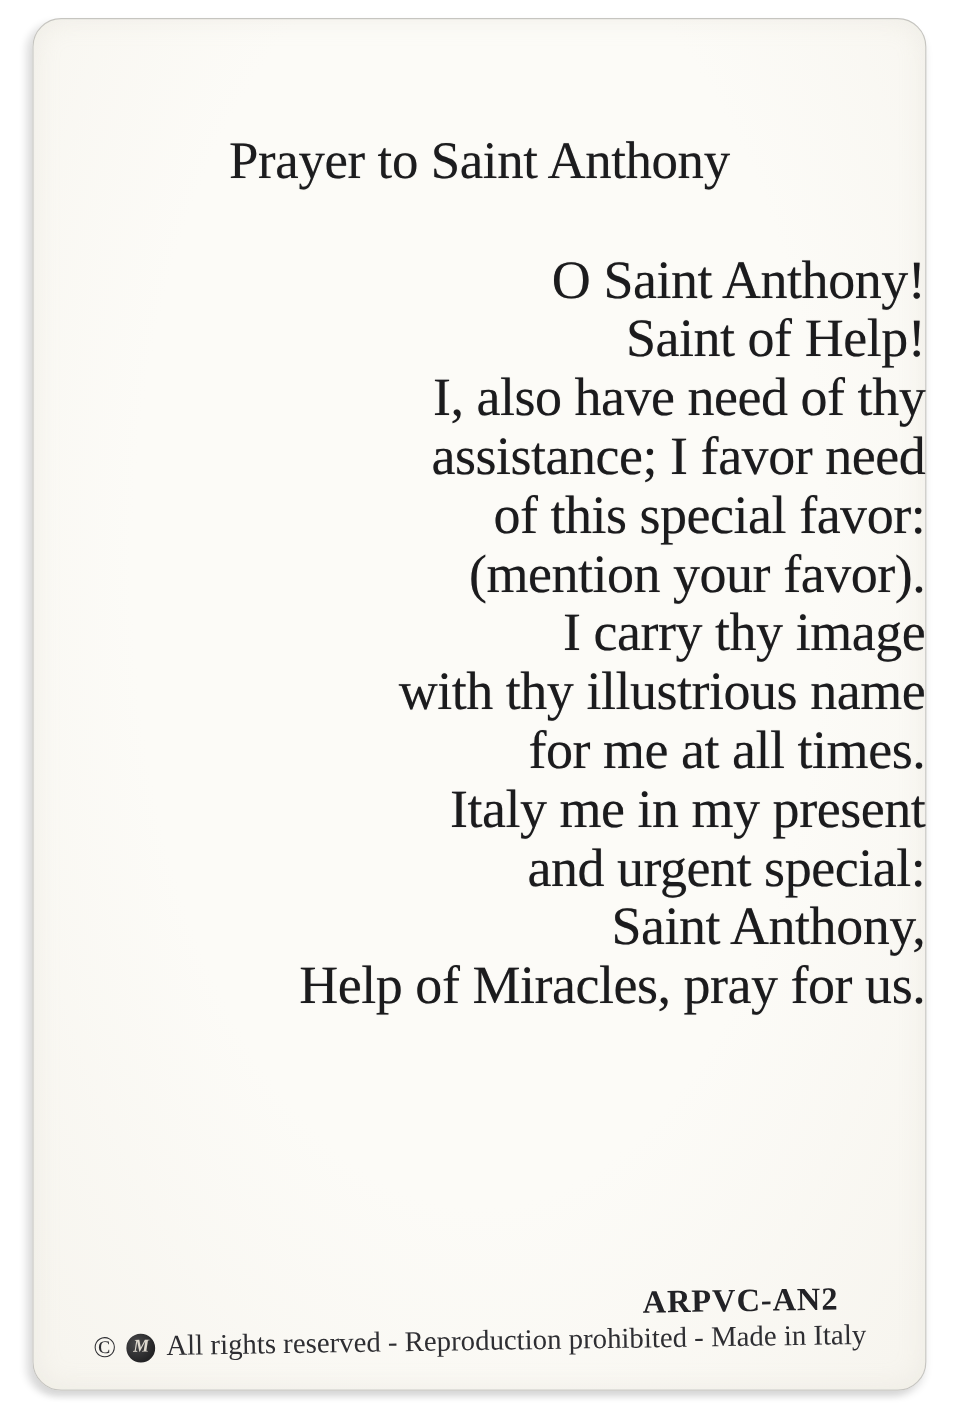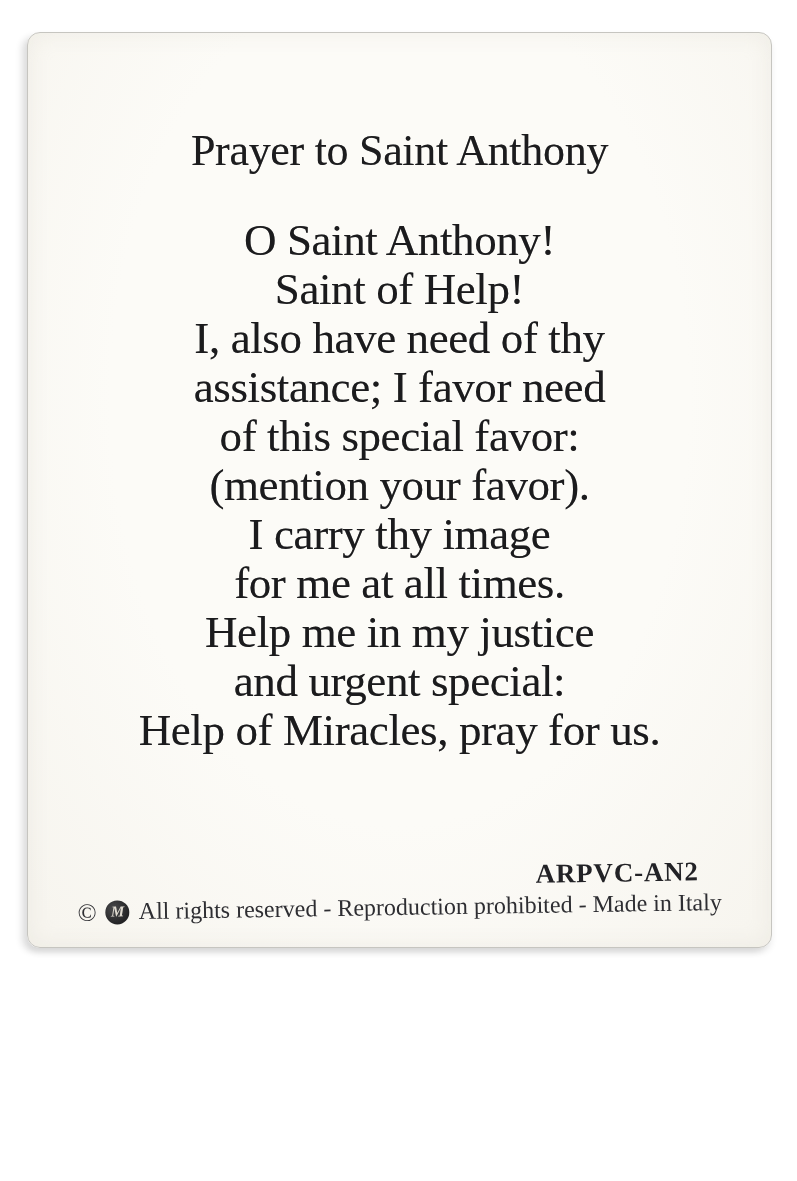--- a/index.html
+++ b/index.html
@@ -13,44 +13,44 @@
   }
   .page {
     position: relative;
     width: 797px;
     height: 1181px;
     background: #ffffff;
   }
   .card {
     position: absolute;
     left: 27px;
-    top: 32px;
+    top: 15px;
     width: 745px;
-    height: 916px;
-    border-radius: 13px;
+    height: 1144px;
+    border-radius: 24px;
     background: radial-gradient(ellipse at 50% 40%, #fcfbf7 55%, #f7f5ef 95%);
     border: 1px solid #c6c5c0;
     box-shadow: -6px 4px 6px rgba(0,0,0,0.10),
                 0 5px 6px rgba(0,0,0,0.07),
                 inset 0 0 22px rgba(205,200,185,0.22);
     box-sizing: border-box;
   }
   .title {
     margin: 0;
     padding-top: 92px;
     text-align: center;
     font-size: 44px;
     font-weight: normal;
     color: #1c1c1e;
     letter-spacing: -0.3px;
     text-shadow: 0 0 0.6px rgba(25,25,30,0.5);
   }
   .prayer {
-    margin-top: 40px;
-    text-align: center;
+    margin-top: 50px;
+    text-align: right;
     font-size: 45px;
     line-height: 49px;
     color: #1b1b1d;
     letter-spacing: -0.4px;
     text-shadow: 0 0 0.6px rgba(25,25,30,0.5);
     white-space: nowrap;
   }
   .prayer .line.italic {
   }
   .footer {
@@ -107,23 +107,25 @@
     <h1 class="title">Prayer to Saint Anthony</h1>
 
     <div class="prayer">
         <div class="line">O Saint Anthony!</div>
         <div class="line">Saint of Help!</div>
         <div class="line">I, also have need of thy</div>
         <div class="line">assistance; I favor need</div>
         <div class="line">of this special favor:</div>
         <div class="line italic">(mention your favor).</div>
         <div class="line">I carry thy image</div>
+        <div class="line">with thy illustrious name</div>
         <div class="line">for me at all times.</div>
-        <div class="line">Help me in my justice</div>
+        <div class="line">Italy me in my present</div>
         <div class="line">and urgent special:</div>
+        <div class="line">Saint Anthony,</div>
         <div class="line">Help of Miracles, pray for us.</div>
       </div>
 
     <div class="footer">
       <div class="code">ARPVC-AN2</div>
       <div class="rights">
         <span class="copy-symbol">©</span>
         <span class="maker-logo">M</span>
         <span>All rights reserved - Reproduction prohibited - Made in Italy</span>
       </div>

